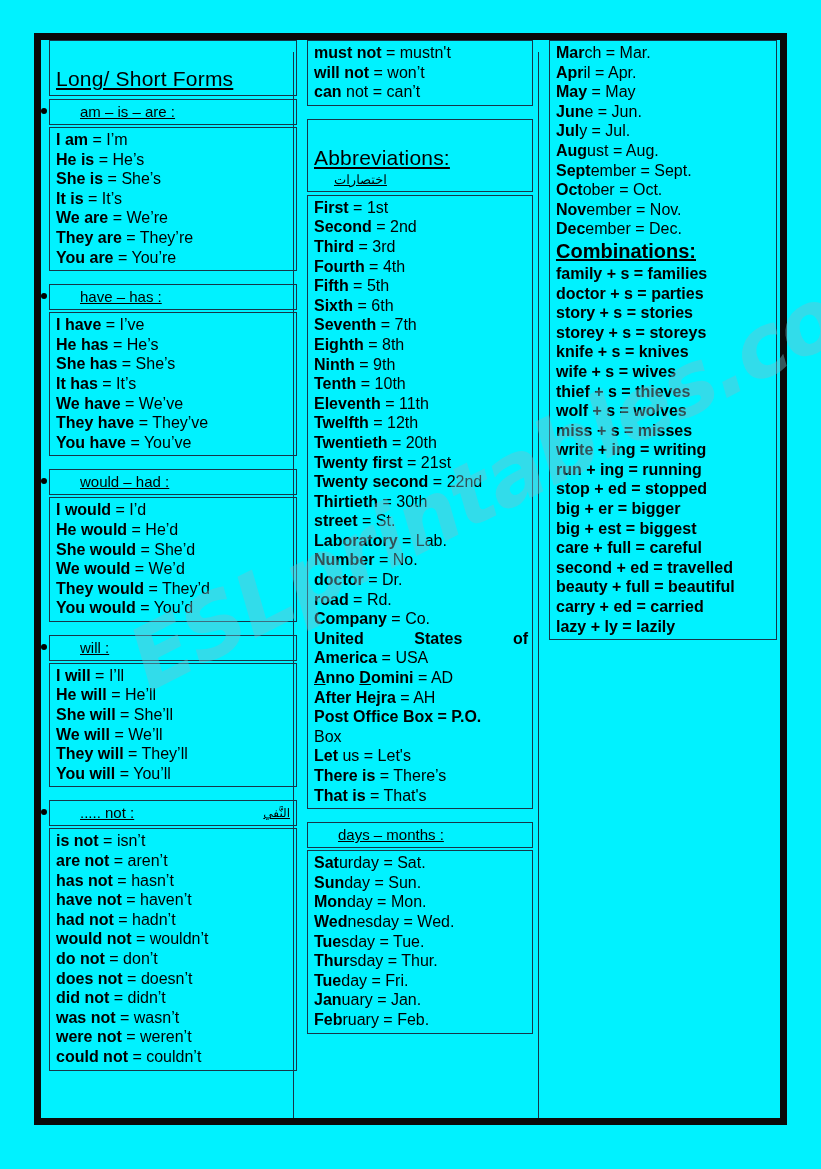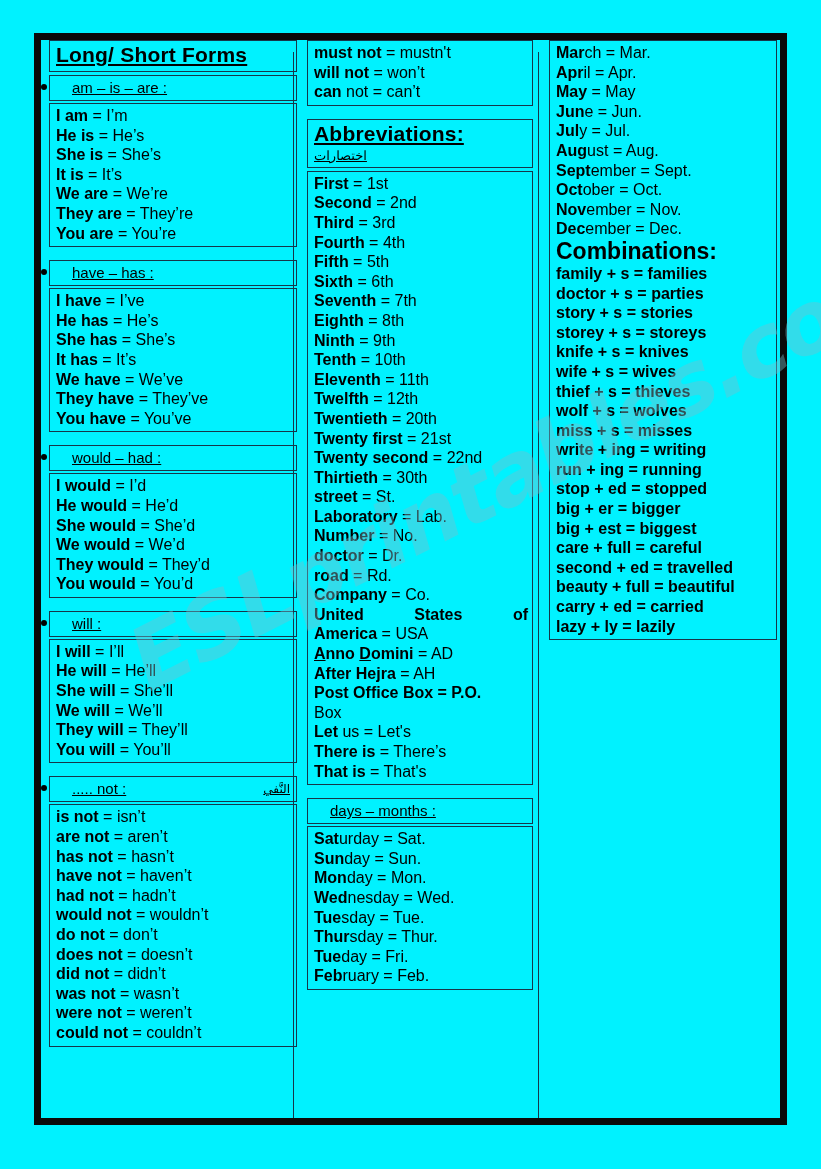--- a/index.html
+++ b/index.html
@@ -95,30 +95,32 @@
     border: 1px solid #16364a;
     box-sizing: border-box;
     margin-bottom: 3px;
     background: transparent;
   }
   .title-box {
     padding: 2px 4px 4px 6px;
   }
   .title-box .title-text {
     font-size: 21px;
-    font-weight: bold;
+    font-weight: normal;
     text-decoration: underline;
     letter-spacing: .2px;
+    margin-top: 24px;
   }
   .title-box .title-ar {
     font-size: 13px;
     text-decoration: underline;
     direction: rtl;
     text-align: left;
     margin-top: 2px;
+    margin-left: 20px;
   }
 
   
   .hdr-wrap {
     position: relative;
     margin-bottom: 2px;
   }
   .hdr-bullet {
     position: absolute;
     left: -8px;
@@ -126,21 +128,21 @@
     width: 6px;
     height: 6px;
     background: #000;
     border-radius: 50%;
   }
   .hdr-box {
     border: 1px solid #16364a;
     box-sizing: border-box;
     height: 26px;
     line-height: 24px;
-    padding-left: 22px;
+    padding-left: 30px;
     font-size: 15px;
     position: relative;
   }
   .hdr-box .hdr-text {
     text-decoration: underline;
   }
   .hdr-box .hdr-ar {
     position: absolute;
     right: 6px;
     top: 0;
@@ -164,22 +166,23 @@
   .row .b { font-weight: bold; }
   .row .n { font-weight: normal; }
   .row.just {
     white-space: normal;
     text-align: justify;
     text-align-last: justify;
   }
 
   
   .sub-title {
-    font-size: 23px;
+    font-size: 20px;
     font-weight: bold;
+    text-decoration: underline;
     line-height: 24px;
     margin-bottom: 1px;
   }
   .row.plain { font-weight: bold; }
 
   .u { text-decoration: underline; }
 </style>
 </head>
 <body>
 
@@ -348,20 +351,21 @@
 
       <div class="list-box">
         <div id="c2-days">
             <div class="row"><span class="b">Sat</span><span class="n">urday</span><span class="n"> = Sat.</span></div>
             <div class="row"><span class="b">Sun</span><span class="n">day</span><span class="n"> = Sun.</span></div>
             <div class="row"><span class="b">Mon</span><span class="n">day</span><span class="n"> = Mon.</span></div>
             <div class="row"><span class="b">Wed</span><span class="n">nesday</span><span class="n"> = Wed.</span></div>
             <div class="row"><span class="b">Tue</span><span class="n">sday</span><span class="n"> = Tue.</span></div>
             <div class="row"><span class="b">Thur</span><span class="n">sday</span><span class="n"> = Thur.</span></div>
             <div class="row"><span class="b">Tue</span><span class="n">day</span><span class="n"> = Fri.</span></div>
+            <div class="row"><span class="b">Jan</span><span class="n">uary</span><span class="n"> = Jan.</span></div>
             <div class="row"><span class="b">Feb</span><span class="n">ruary</span><span class="n"> = Feb.</span></div>
           </div>
       </div>
 
     </div>
 
     <div class="col" id="col-3">
 
       <div class="list-box">
         <div id="c3-months">

